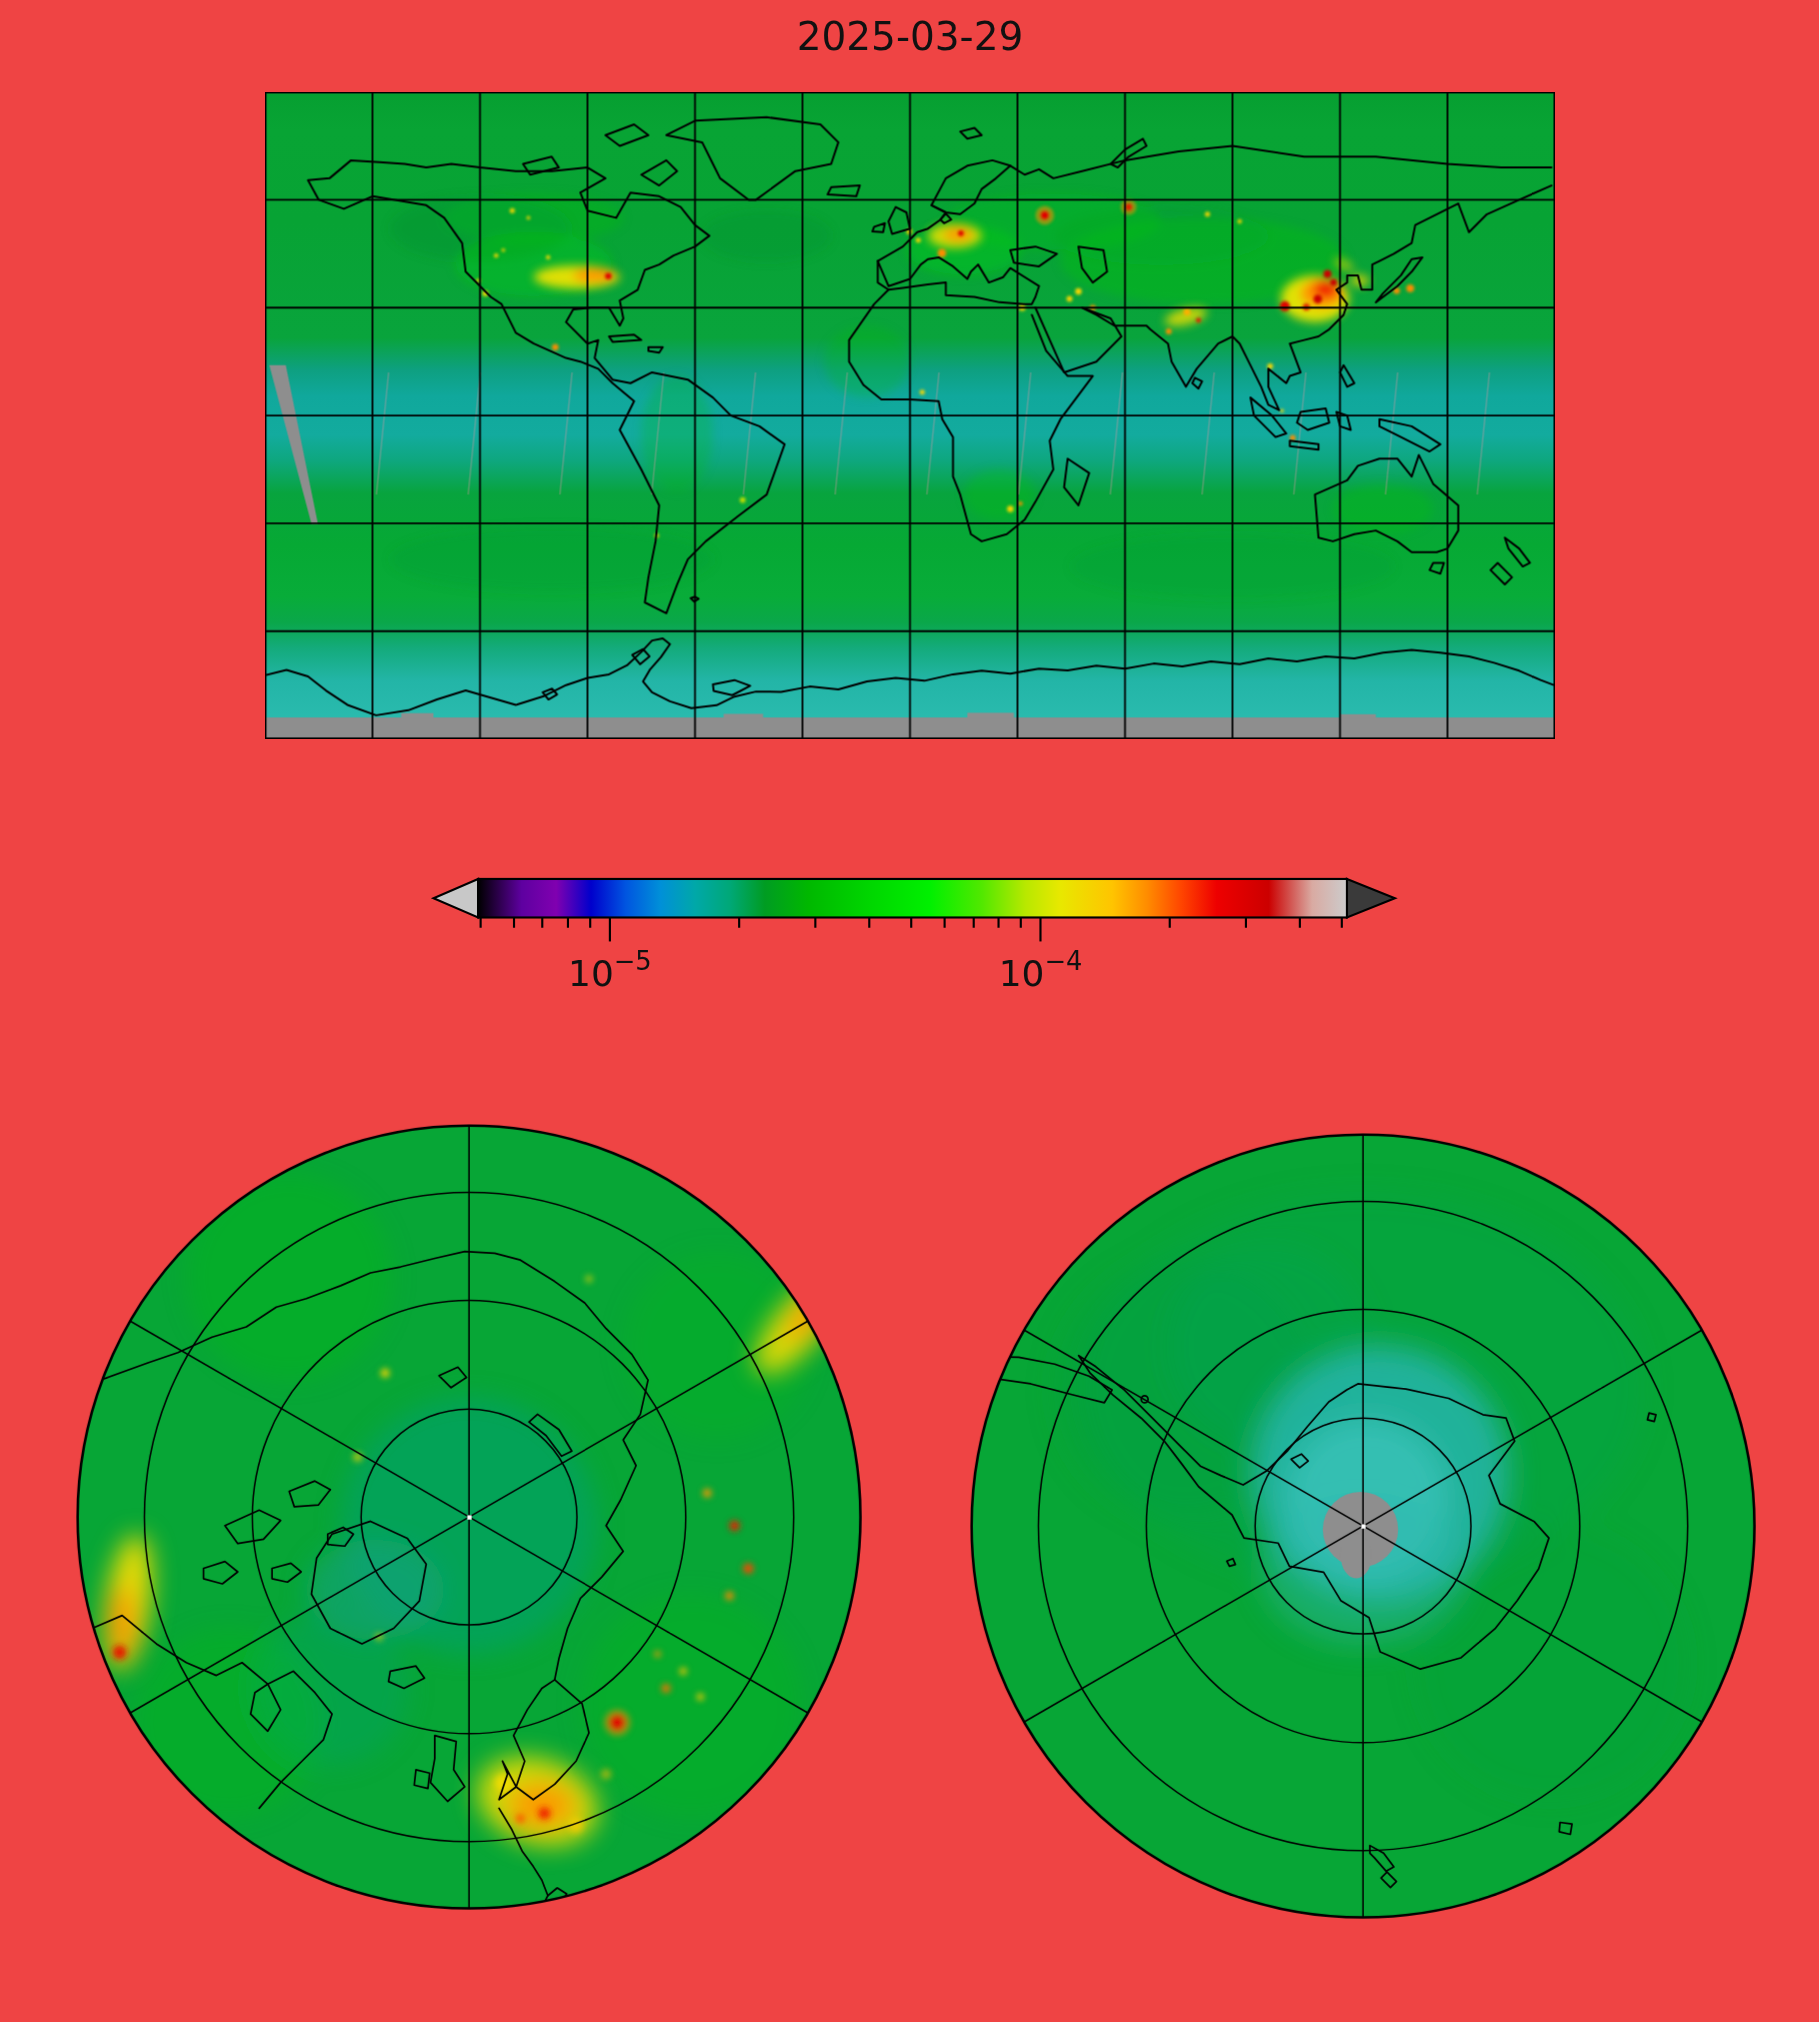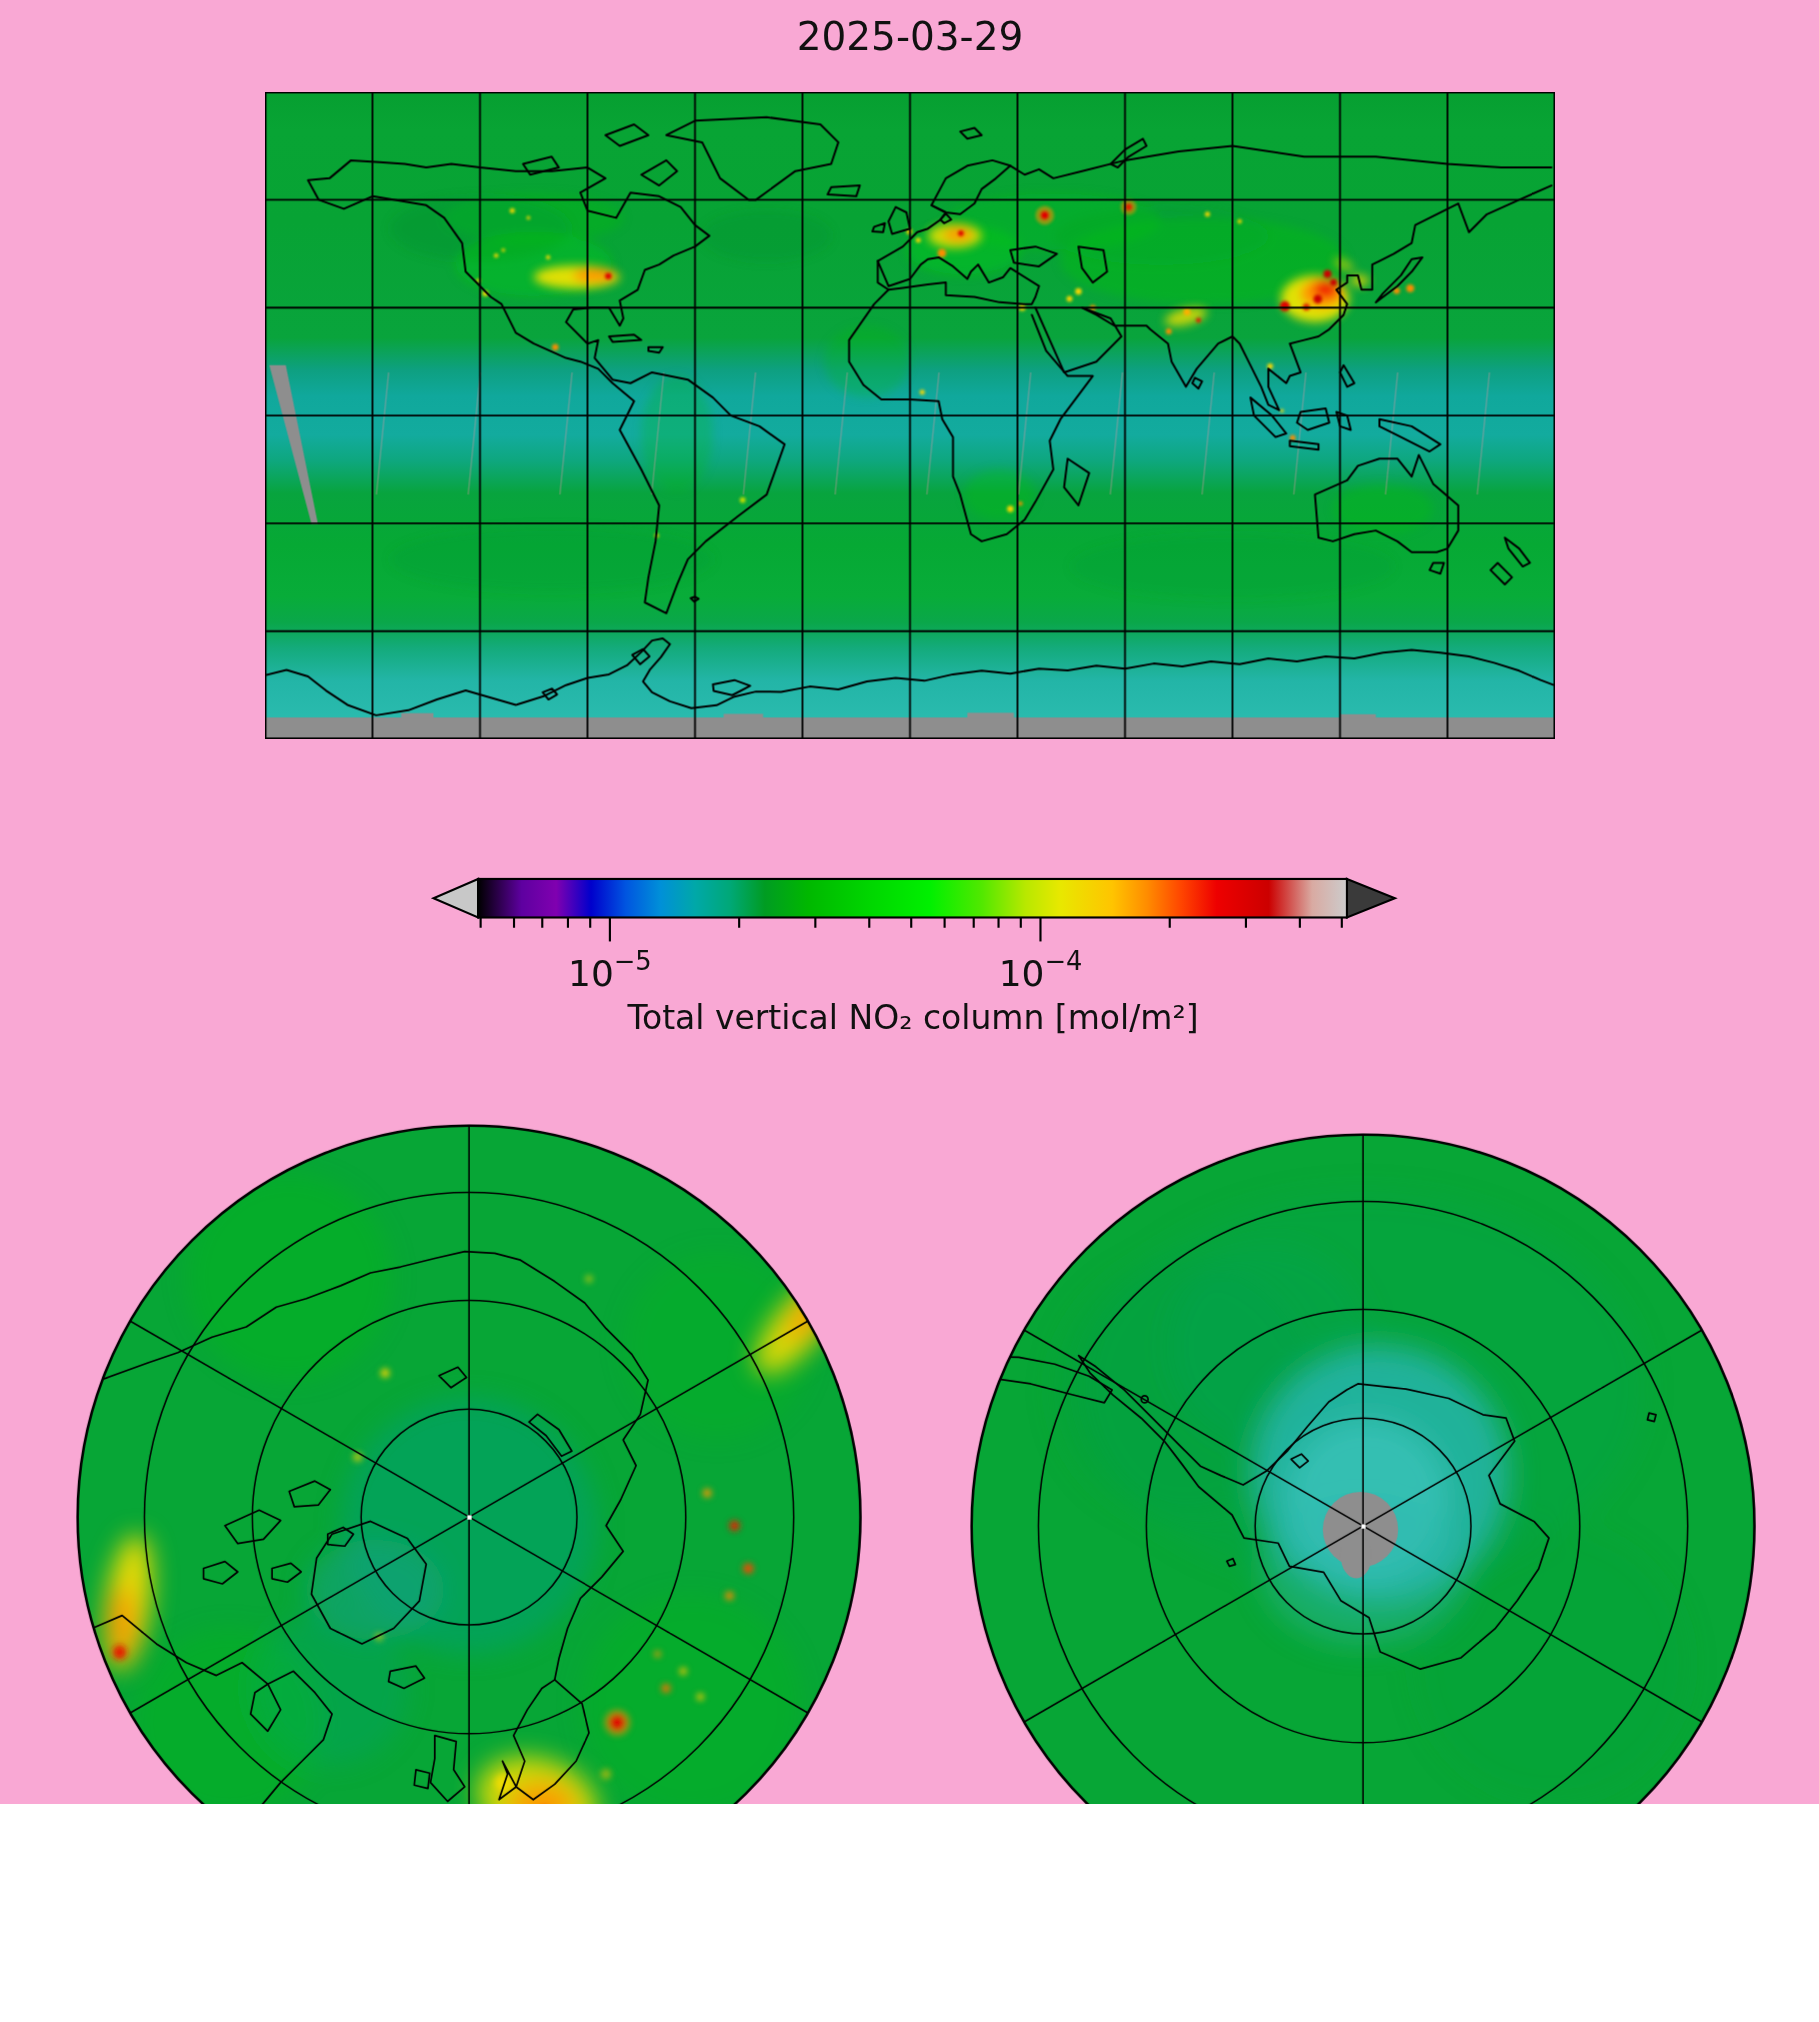--- a/index.html
+++ b/index.html
@@ -1,16 +1,16 @@
 <!DOCTYPE html>
 <html style="font-size:13.7px"><head>
 <meta charset="utf-8">
 <style>
   html,body{margin:0;padding:0;background:#ffffff;}
-  .page{position:relative;width:1819px;height:1804px;background:#f9a8d4;overflow:hidden;
+  .page{position:relative;width:1819px;height:2022px;background:#ef4444;overflow:hidden;
         font-family:"DejaVu Sans","Liberation Sans",sans-serif;color:#000;}
   .fig-title{position:absolute;left:910px;top:13.7px;transform:translateX(-50%);
              font-size:39px;color:#111;white-space:nowrap;}
   .world-svg{position:absolute;left:265px;top:92px;width:1290px;height:647px;}
   .cbar-svg{position:absolute;left:419px;top:866px;width:993px;height:180px;}
   .cbar-label{position:absolute;left:913px;top:998px;transform:translateX(-50%);
               font-size:33px;color:#111;white-space:nowrap;}
   .polar-svg{position:absolute;width:788px;height:788px;}
   .polar-north{left:75px;top:1123px;}
   .polar-south{left:969px;top:1132px;}
@@ -274,21 +274,20 @@
       <line x1="1029" y1="60" x2="1029" y2="72"></line>
         <line x1="1078" y1="60" x2="1078" y2="72"></line>
     </g>
     <g class="tick" stroke-width="3">
       <line x1="223" y1="60" x2="223" y2="88"></line>
         <line x1="726" y1="60" x2="726" y2="88"></line>
     </g>
     <text class="cb" x="223" y="140" text-anchor="middle" font-size="42"><tspan>10</tspan><tspan dy="-19" font-size="30">−5</tspan></text>
     <text class="cb" x="726" y="140" text-anchor="middle" font-size="42"><tspan>10</tspan><tspan dy="-19" font-size="30">−4</tspan></text>
   </svg>
-  <div class="cbar-label">Total vertical NO₂ column [mol/m²]</div>
 
   <svg class="polar-svg polar-north" viewBox="0 0 920 920">
     <defs>
       <clipPath id="clipN">
           <circle cx="460" cy="460" r="457"></circle>
         </clipPath>
       <filter id="blurN1" x="-60%" y="-60%" width="220%" height="220%">
           <feGaussianBlur stdDeviation="14"></feGaussianBlur>
         </filter>
       <filter id="blurN2" x="-120%" y="-120%" width="340%" height="340%">

